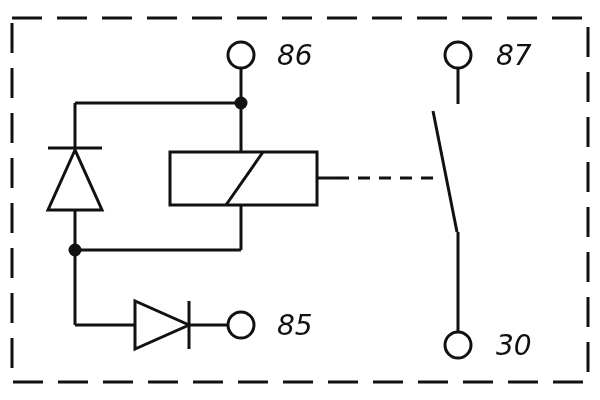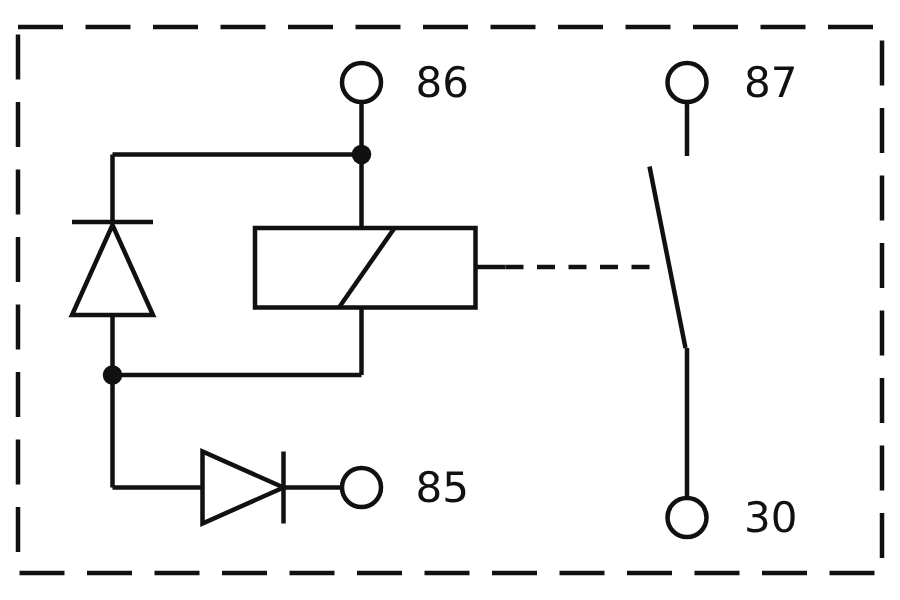--- a/index.html
+++ b/index.html
@@ -7,20 +7,21 @@
     padding: 0;
     background: #ffffff;
   }
   .canvas {
     width: 600px;
     height: 400px;
     position: relative;
     background: #ffffff;
     font-family: "DejaVu Sans", "Liberation Sans", sans-serif;
     overflow: hidden;
+    font-style: italic;
   }
   svg { display: block; }
   .term-label {
     font-family: "DejaVu Sans", "Liberation Sans", sans-serif;
     font-size: 28px;
     fill: #111111;
   }
   .wire {
     stroke: #111111;
     stroke-width: 3;

